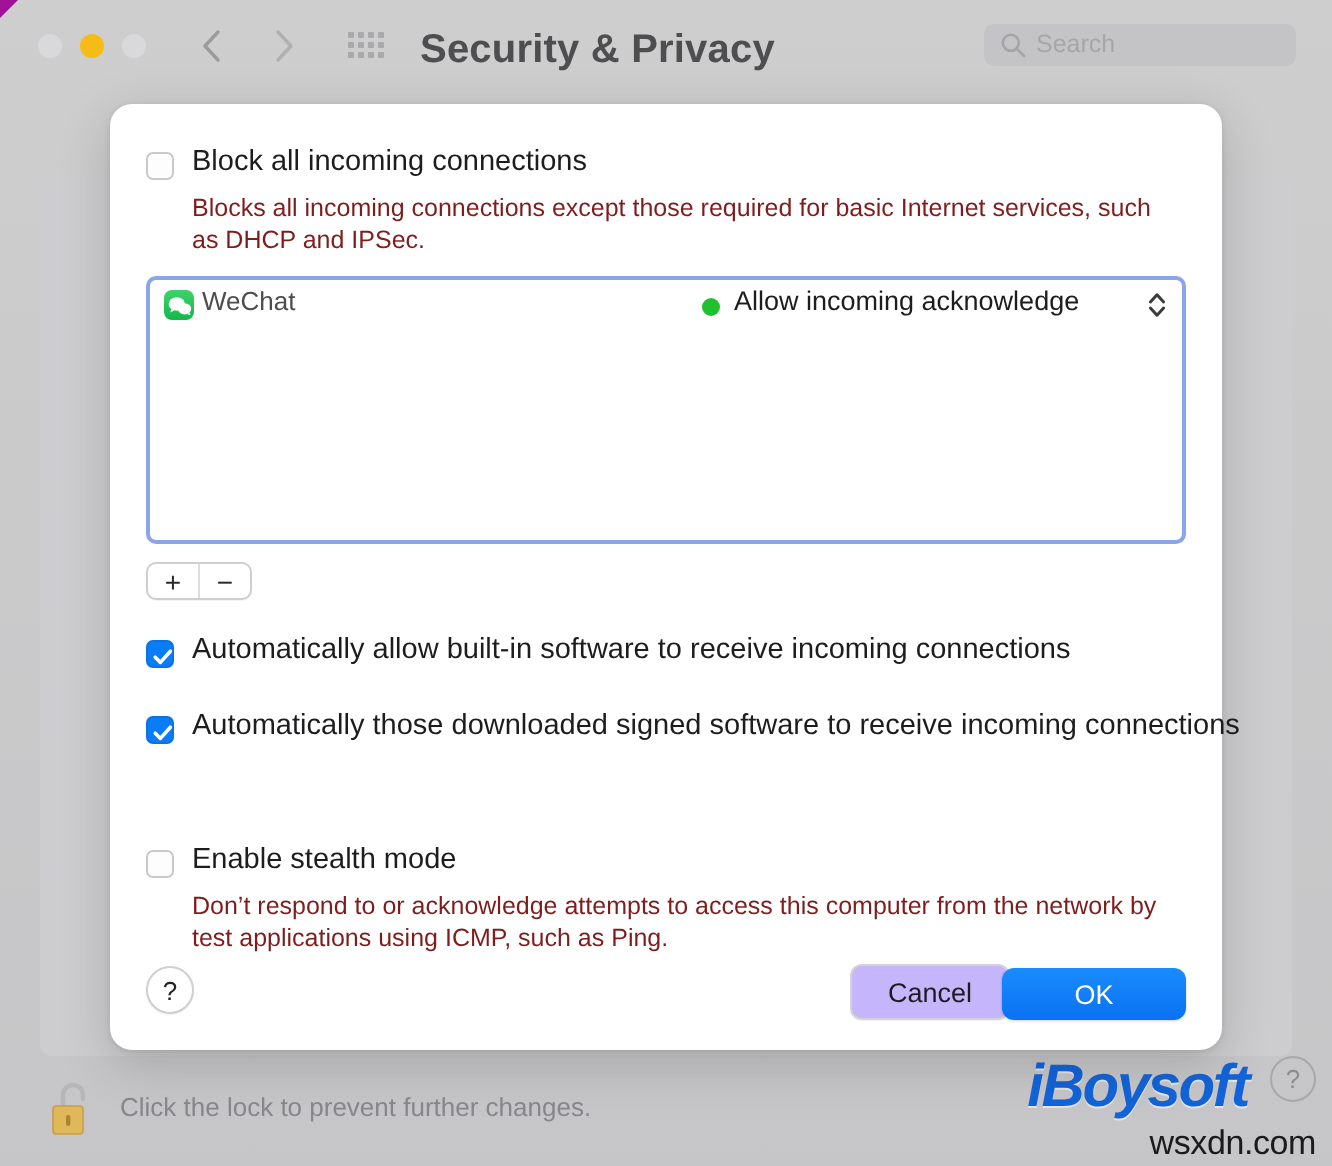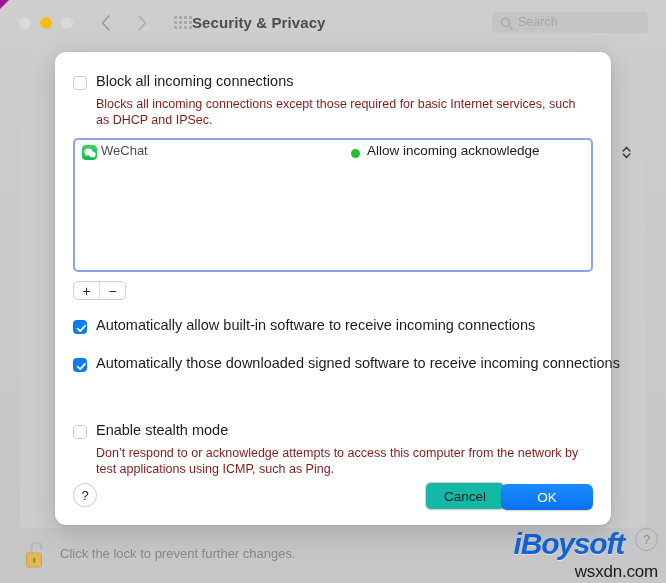--- a/index.html
+++ b/index.html
@@ -67,22 +67,22 @@
   }
   #grid-icon i {
     display: block;
     width: 3px; height: 3px;
     background: #a9a8ab;
     border-radius: 0.5px;
   }
 
   #pane-title {
     position: absolute;
-    left: 192px; top: 14px;
-    font-size: 15px;
+    left: 210px; top: 14px;
+    font-size: 20px;
     font-weight: 700;
     color: #4e4d50;
     letter-spacing: .1px;
   }
 
   #search-field {
     position: absolute;
     right: 18px; top: 12px;
     width: 156px; height: 21px;
     background: #c4c3c5;
@@ -206,21 +206,21 @@
     left: 18px; top: 86px;
     width: 520px; height: 134px;
     background: #ffffff;
     border: 2px solid #8aa6e8;
     border-radius: 5px;
     box-sizing: border-box;
   }
   #app-row {
     position: absolute;
     left: 0; top: 0;
-    width: 100%; height: 25px; padding-left: 48px;
+    width: 100%; height: 25px;
   }
   #wechat-icon {
     position: absolute;
     left: 7px; top: 5px;
     width: 15px; height: 15px;
     border-radius: 4px;
     background: linear-gradient(180deg, #3ed26a 0%, #14b84a 100%);
   }
   #wechat-icon svg { display: block; margin: 2.5px 0 0 1.5px; }
   #app-name {
@@ -288,21 +288,21 @@
     color: #242427;
     display: flex;
     align-items: center;
     justify-content: center;
     box-shadow: 0 0.5px 1px rgba(0,0,0,.07);
   }
   #cancel-button {
     position: absolute;
     right: 106px; bottom: 15px;
     width: 78px; height: 26px;
-    background: #14b8a6;
+    background: #c4b5fd;
     border: 1px solid #d3d2d5;
     border-radius: 6px;
     font-size: 13.5px;
     color: #1d1d1f;
     display: flex;
     align-items: center;
     justify-content: center;
     box-shadow: 0 0.5px 1px rgba(0,0,0,.06);
     margin-left: 44px;
   }

